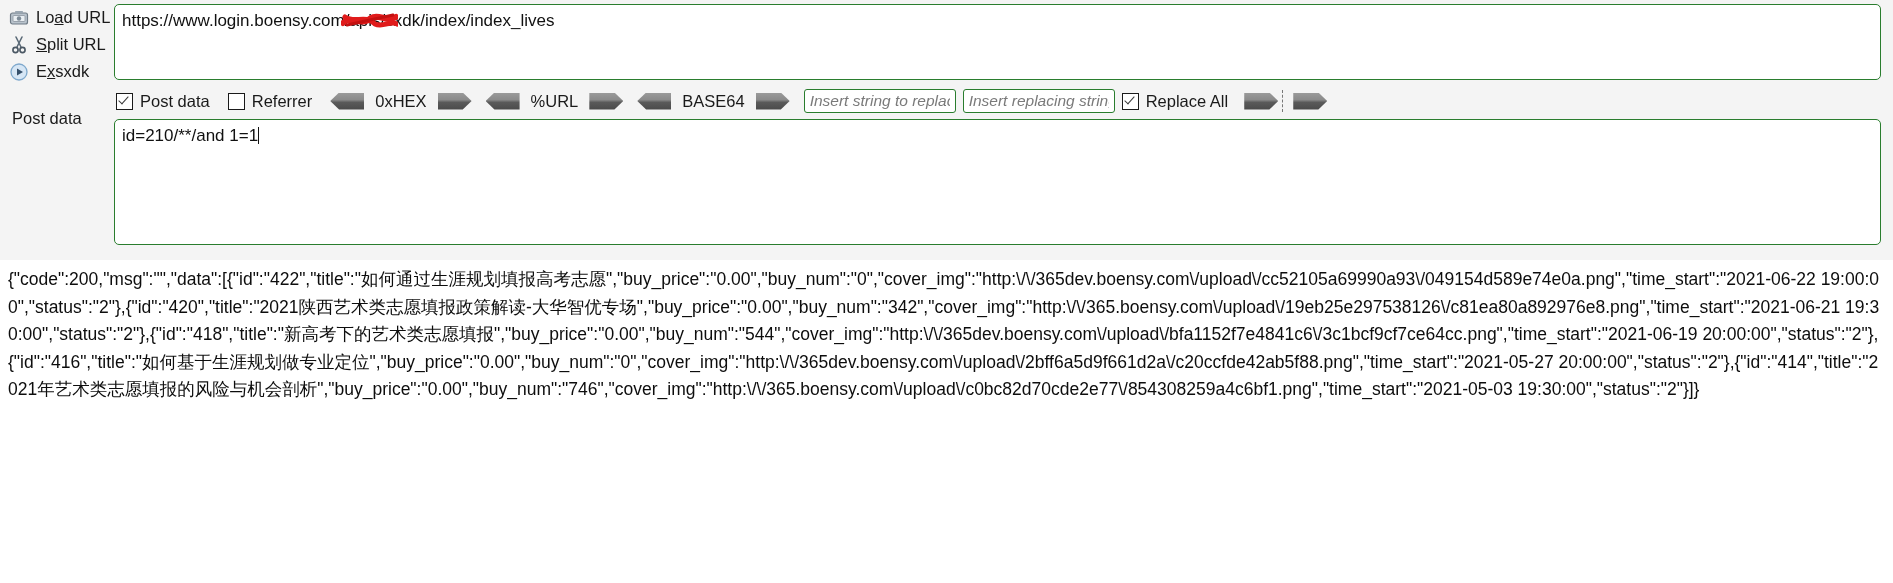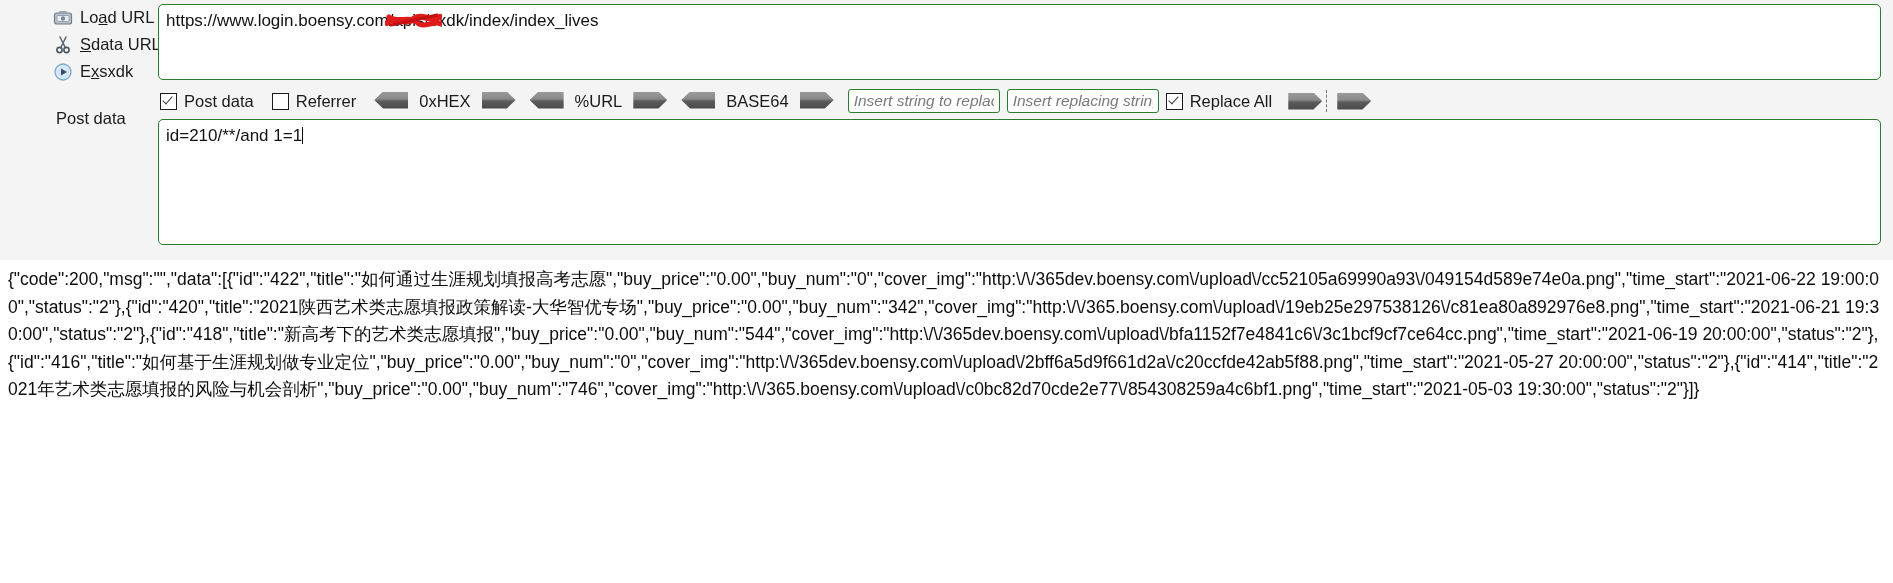--- a/index.html
+++ b/index.html
@@ -18,21 +18,20 @@
   }
 
   
   #hackbar-panel {
     position: absolute;
     left: 0; top: 0;
     width: 1893px;
     height: 260px;
     background: #f4f4f4;
     box-sizing: border-box;
-    padding-left: 44px;
   }
 
   #panel-body {
     display: flex;
     flex-direction: row;
     width: 100%;
     height: 100%;
   }
 
   
@@ -152,20 +151,21 @@
     cursor: pointer;
   }
   .arrow-left {
     clip-path: polygon(0% 50%, 26% 0%, 100% 0%, 100% 100%, 26% 100%);
   }
   .arrow-right {
     clip-path: polygon(0% 0%, 74% 0%, 100% 50%, 74% 100%, 0% 100%);
   }
   .tool-group {
     display: flex;
+    align-items: center;
     margin-right: 14px;
   }
   .tool-name {
     font-size: 16.5px;
     padding: 0 11px;
     white-space: nowrap;
   }
 
   .replace-input {
     width: 152px;
@@ -256,21 +256,21 @@
       </div>
 
       <div class="command-row">
         <span class="cmd-icon">
           <svg width="20" height="20" viewBox="0 0 20 20">
             <path d="M7 2 L12 12 M13 2 L8 12" stroke="#5b6a77" stroke-width="1.6" fill="none" stroke-linecap="round"></path>
             <circle cx="6.5" cy="15" r="2.6" fill="none" stroke="#4b5864" stroke-width="1.6"></circle>
             <circle cx="13.5" cy="15" r="2.6" fill="none" stroke="#4b5864" stroke-width="1.6"></circle>
           </svg>
         </span>
-        <span class="cmd-label"><span></span><u>S</u><span>data URL</span></span>
+        <span class="cmd-label"><span></span><u>S</u><span>plit URL</span></span>
       </div>
 
       <div class="command-row">
         <span class="cmd-icon">
           <svg width="20" height="20" viewBox="0 0 20 20">
             <circle cx="10" cy="10" r="8" fill="#d6e6f5" stroke="#7ea8cc" stroke-width="1.3"></circle>
             <path d="M8 6.5 L14 10 L8 13.5 Z" fill="#35506b"></path>
           </svg>
         </span>
         <span class="cmd-label"><span>E</span><u>x</u><span>sxdk</span></span>

